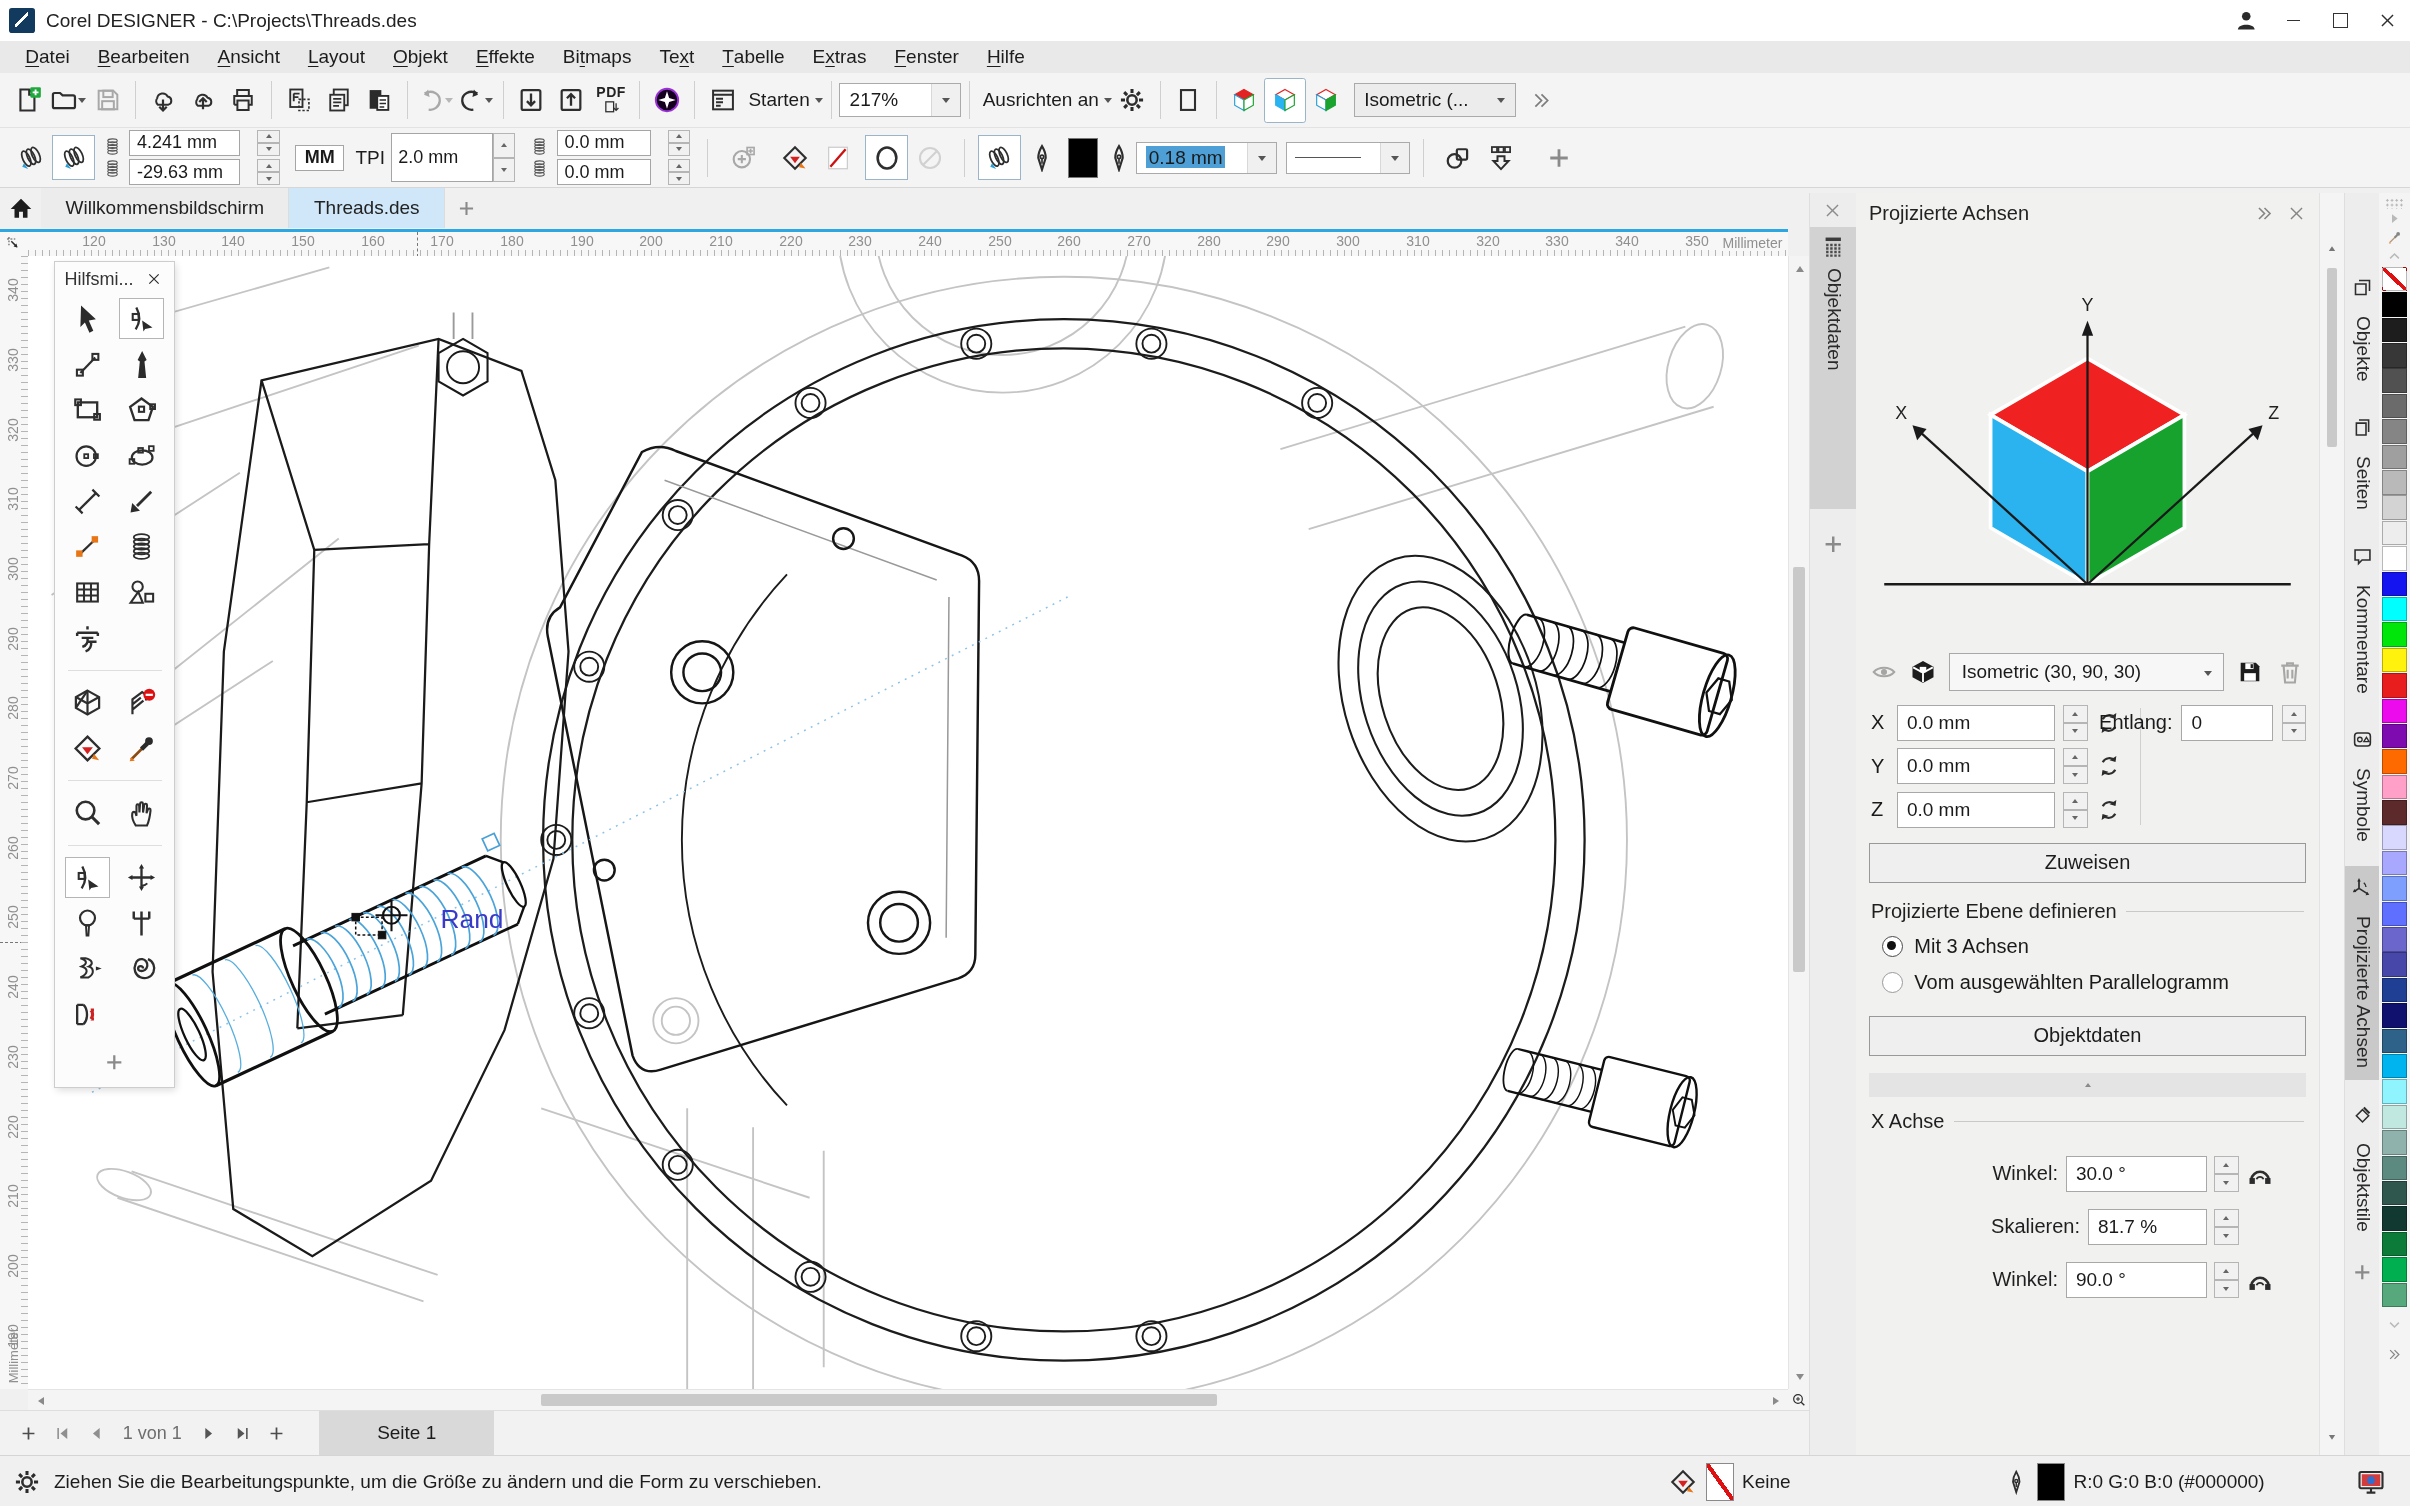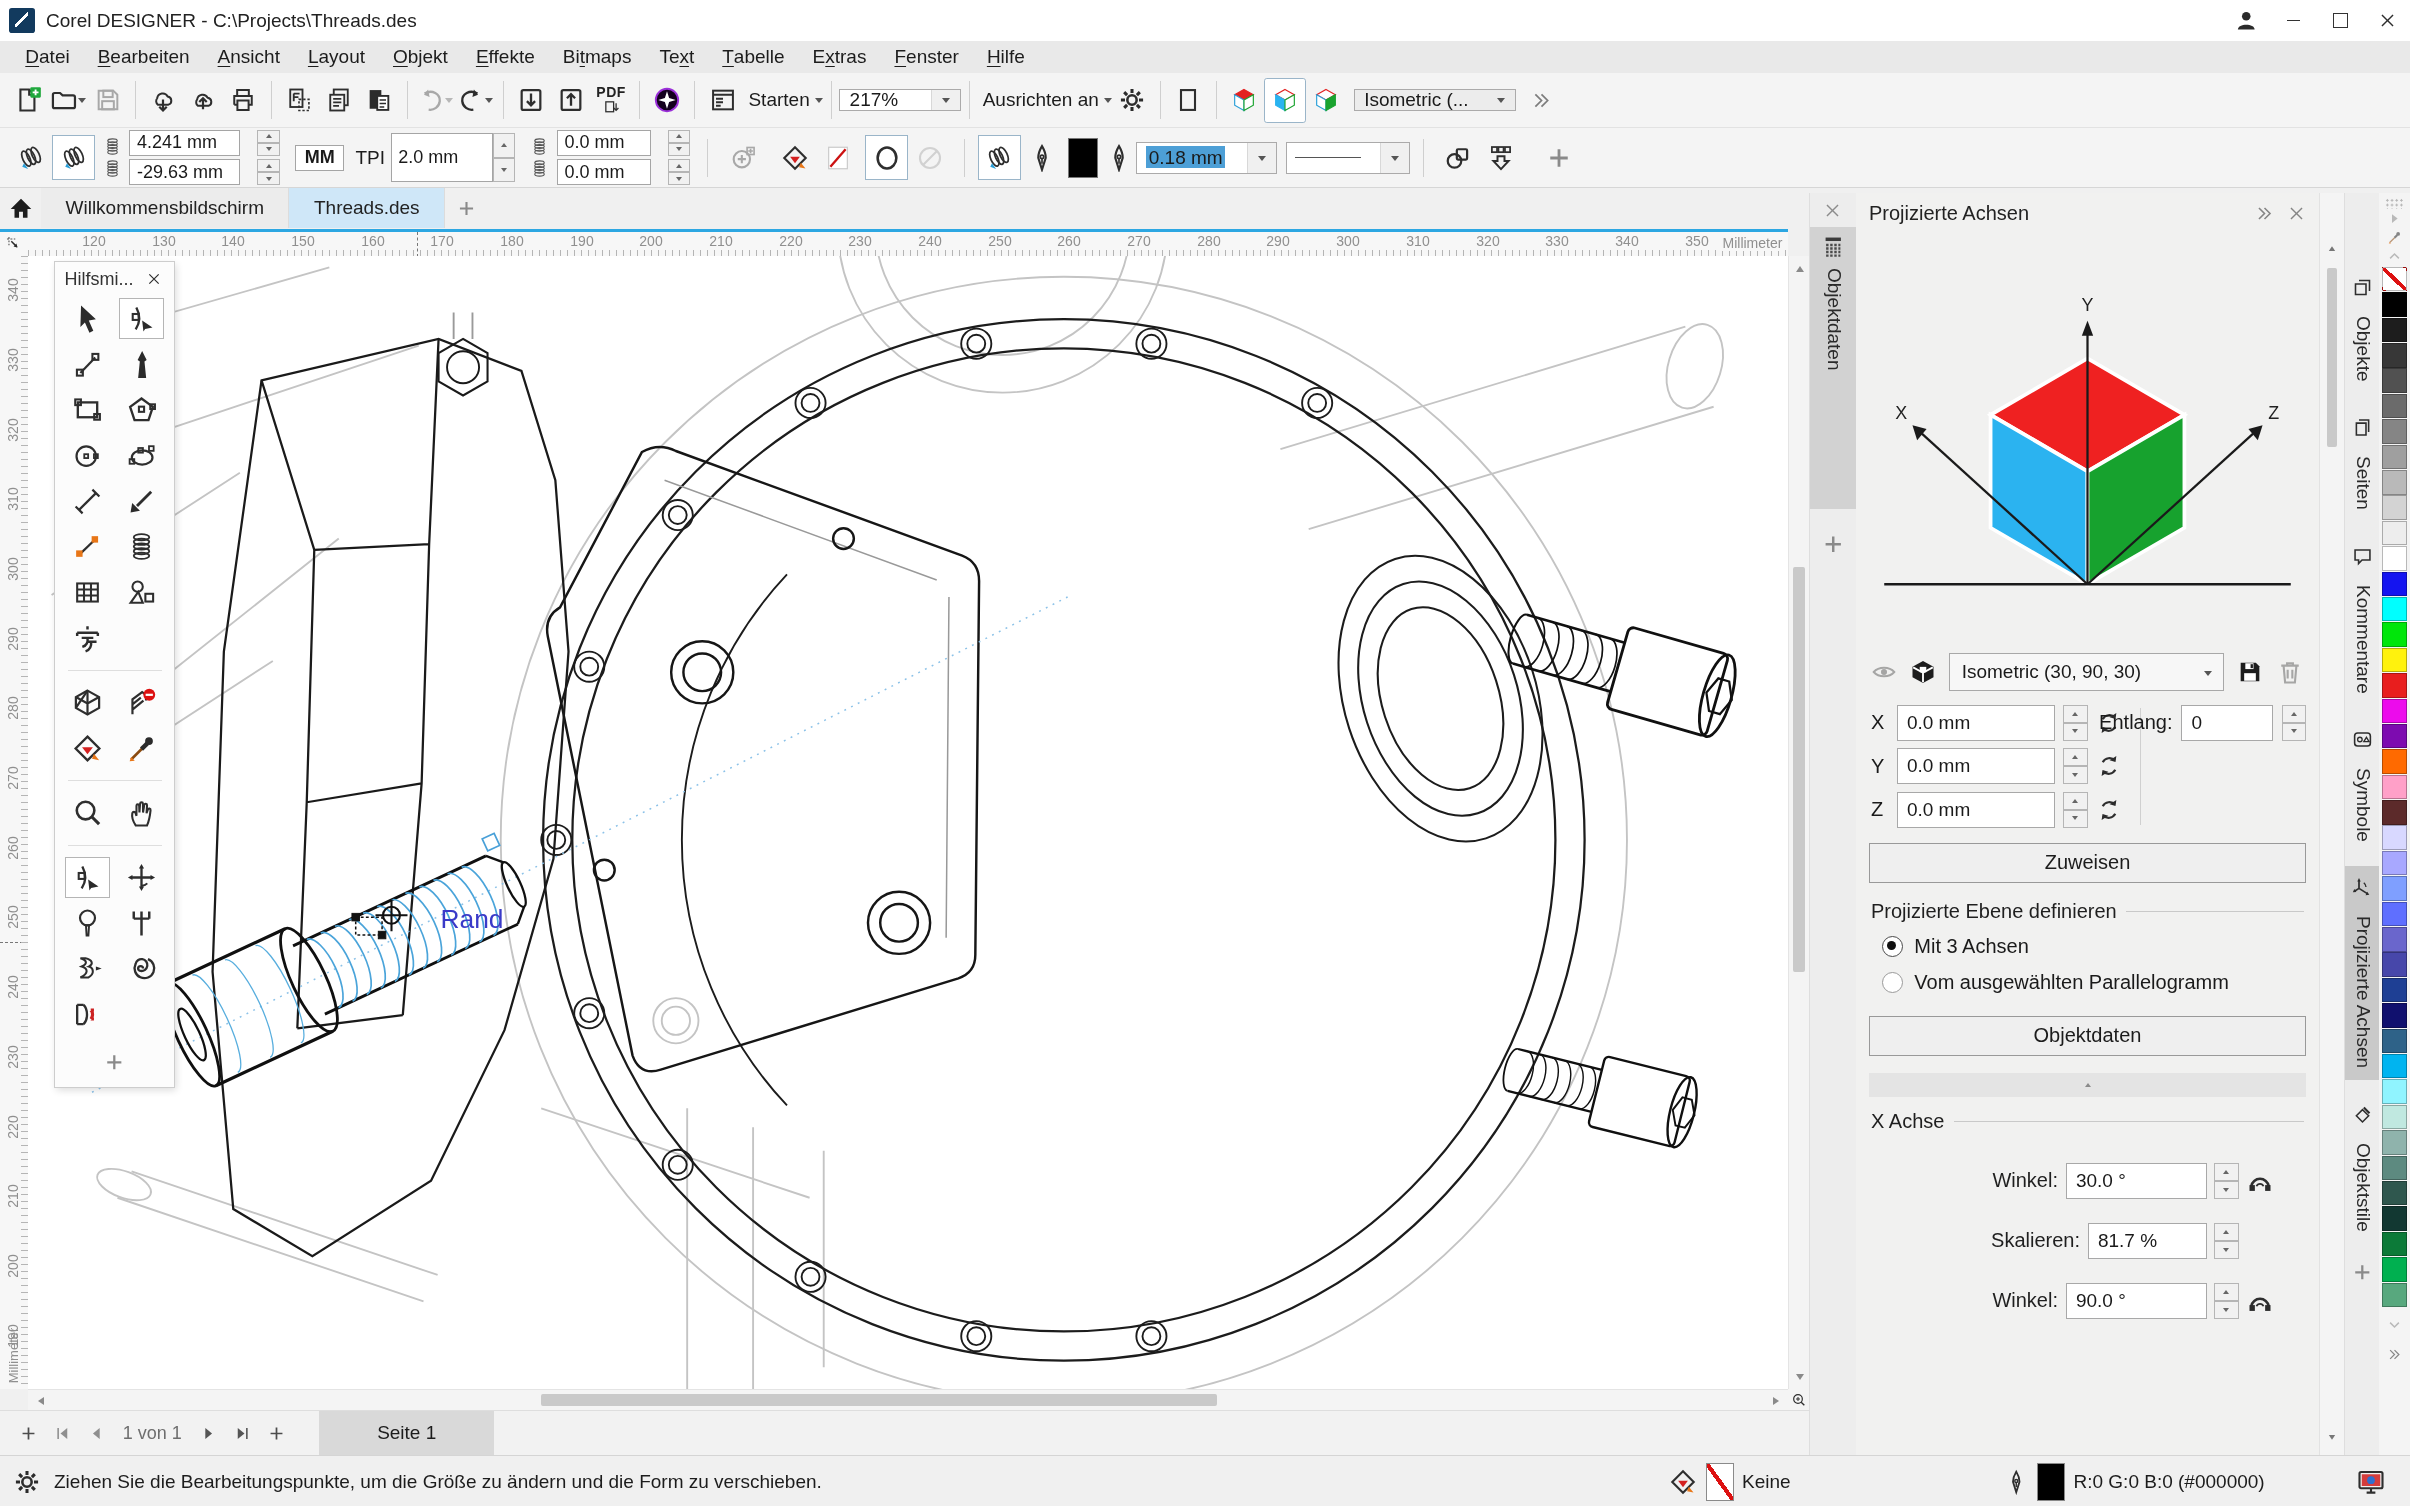--- a/index.html
+++ b/index.html
@@ -23,21 +23,21 @@
   .menubar{position:absolute;left:0;top:41px;width:2411px;height:32px;background:#e9e9e9;display:flex;align-items:center;padding-left:11.3px;box-sizing:border-box}
   .menu-item{padding:0 14px;height:32px;display:flex;align-items:center;font-size:19px;color:#1c1c1c}
   .menu-item u{text-decoration:underline;text-underline-offset:2.8px}
   
   .toolbar{position:absolute;left:0;top:73px;width:2411px;height:55px;background:#f4f4f4;display:flex;align-items:center;padding-left:7.5px;box-sizing:border-box;border-bottom:0.9px solid #e2e2e2}
   .tbtn{height:43px;min-width:40px;display:flex;align-items:center;justify-content:center;border-radius:2.8px;flex:none}
   .tbtn svg{width:28px;height:28px}
   .caret{width:0;height:0;border:4.7px solid transparent;border-top:5.6px solid #555;margin-top:5.6px;flex:none}
   .tsep{width:0.9px;height:38px;background:#cfcfcf;margin:0 7.5px;flex:none}
   .tlabel{font-size:19px;color:#1c1c1c;margin:0 5.6px;white-space:nowrap}
-  .combo{height:22px;background:#fff;border:0.9px solid #abaaaa;display:flex;align-items:center;flex:none;box-sizing:border-box}
+  .combo{height:34px;background:#fff;border:0.9px solid #abaaaa;display:flex;align-items:center;flex:none;box-sizing:border-box}
   .combo .cval{padding:0 9.4px;font-size:19px;white-space:nowrap}
   .combo .cbtn{width:28px;height:100%;border-left:0.9px solid #d8d8d8;background:#f0f0f0;display:flex;align-items:center;justify-content:center;margin-left:auto}
   .combo.gray{background:#ececec}
   .pressedbox{border:0.9px solid #9ab5c9;background:#fff}
   .pdfcol{display:flex;flex-direction:column;align-items:center;justify-content:center;line-height:1}
   .pdfcol .pdftxt{font-size:14px;font-weight:bold;color:#222;letter-spacing:0.5px}
   .pdfcol svg{width:19px;height:17px}
   
   .propbar{position:absolute;left:0;top:128px;width:2411px;height:60px;background:#f4f4f4;display:flex;align-items:center;padding-left:9.4px;box-sizing:border-box;border-bottom:0.9px solid #d6d6d6}
   .pfield{height:26px;border:0.9px solid #a5a5a5;background:#fff;display:flex;align-items:center;padding:0 6.6px;font-size:18px;box-sizing:border-box;white-space:nowrap}
@@ -153,21 +153,21 @@
   .vdiv{position:absolute;left:284px;top:13px;height:117px;width:0.9px;background:#d0d0d0}
   .kopien{position:absolute;right:13px;top:9.4px;display:flex;align-items:center;gap:8.5px}
   .kopien .klabel{font-size:20px}
   .dbutton{margin:15px 13px 0 13px;height:38px;border:0.9px solid #999;background:#efefef;display:flex;align-items:center;justify-content:center;font-size:20px;color:#1c1c1c}
   .radiorow{display:flex;align-items:center;gap:11.3px;padding:6.6px 15px 6.6px 26px}
   .radio{width:21px;height:21px;border:1.5px solid #4a4a4a;border-radius:50%;box-sizing:border-box;position:relative;flex:none;background:#fff}
   .radio.seln::after{content:"";position:absolute;left:3.8px;top:3.8px;width:9.4px;height:9.4px;border-radius:50%;background:#111}
   .radio.off{border-color:#9a9a9a}
   .radiolabel{font-size:20px}
   .collapse{margin:17px 13px 0 13px;height:24.5px;background:#e4e4e4;display:flex;align-items:center;justify-content:center}
-  .axisrow{display:flex;align-items:center;justify-content:flex-end;padding-right:45px;gap:7.5px;margin-top:24px}
+  .axisrow{display:flex;align-items:center;justify-content:flex-end;padding-right:45px;gap:7.5px;margin-top:17px}
   .axisrow .alabel{font-size:20px;color:#1f1f1f}
   .clampic{width:28px;height:28px}
   .spacer38{width:28px;height:28px;visibility:hidden}
   .dscroll{position:absolute;left:2319px;top:193px;width:24.5px;height:1262px;background:#f4f4f4;border-left:0.9px solid #e2e2e2;box-sizing:border-box}
   .dscroll .dthumb{position:absolute;left:6.6px;top:75px;width:10.4px;height:179px;background:#c9c9c9;border-radius:1.9px}
   
   .rtabs{position:absolute;left:2344px;top:193px;width:36px;height:1262px;background:#ededed;border-left:0.9px solid #dedede;box-sizing:border-box;display:flex;flex-direction:column;align-items:center;padding-top:73px}
   .rtab{width:36px;display:flex;flex-direction:column;align-items:center;gap:8.5px;padding:11.3px 0;margin-bottom:13px}
   .rtab svg{width:21px;height:21px}
   .rtab.active{background:#c9c9c9}

